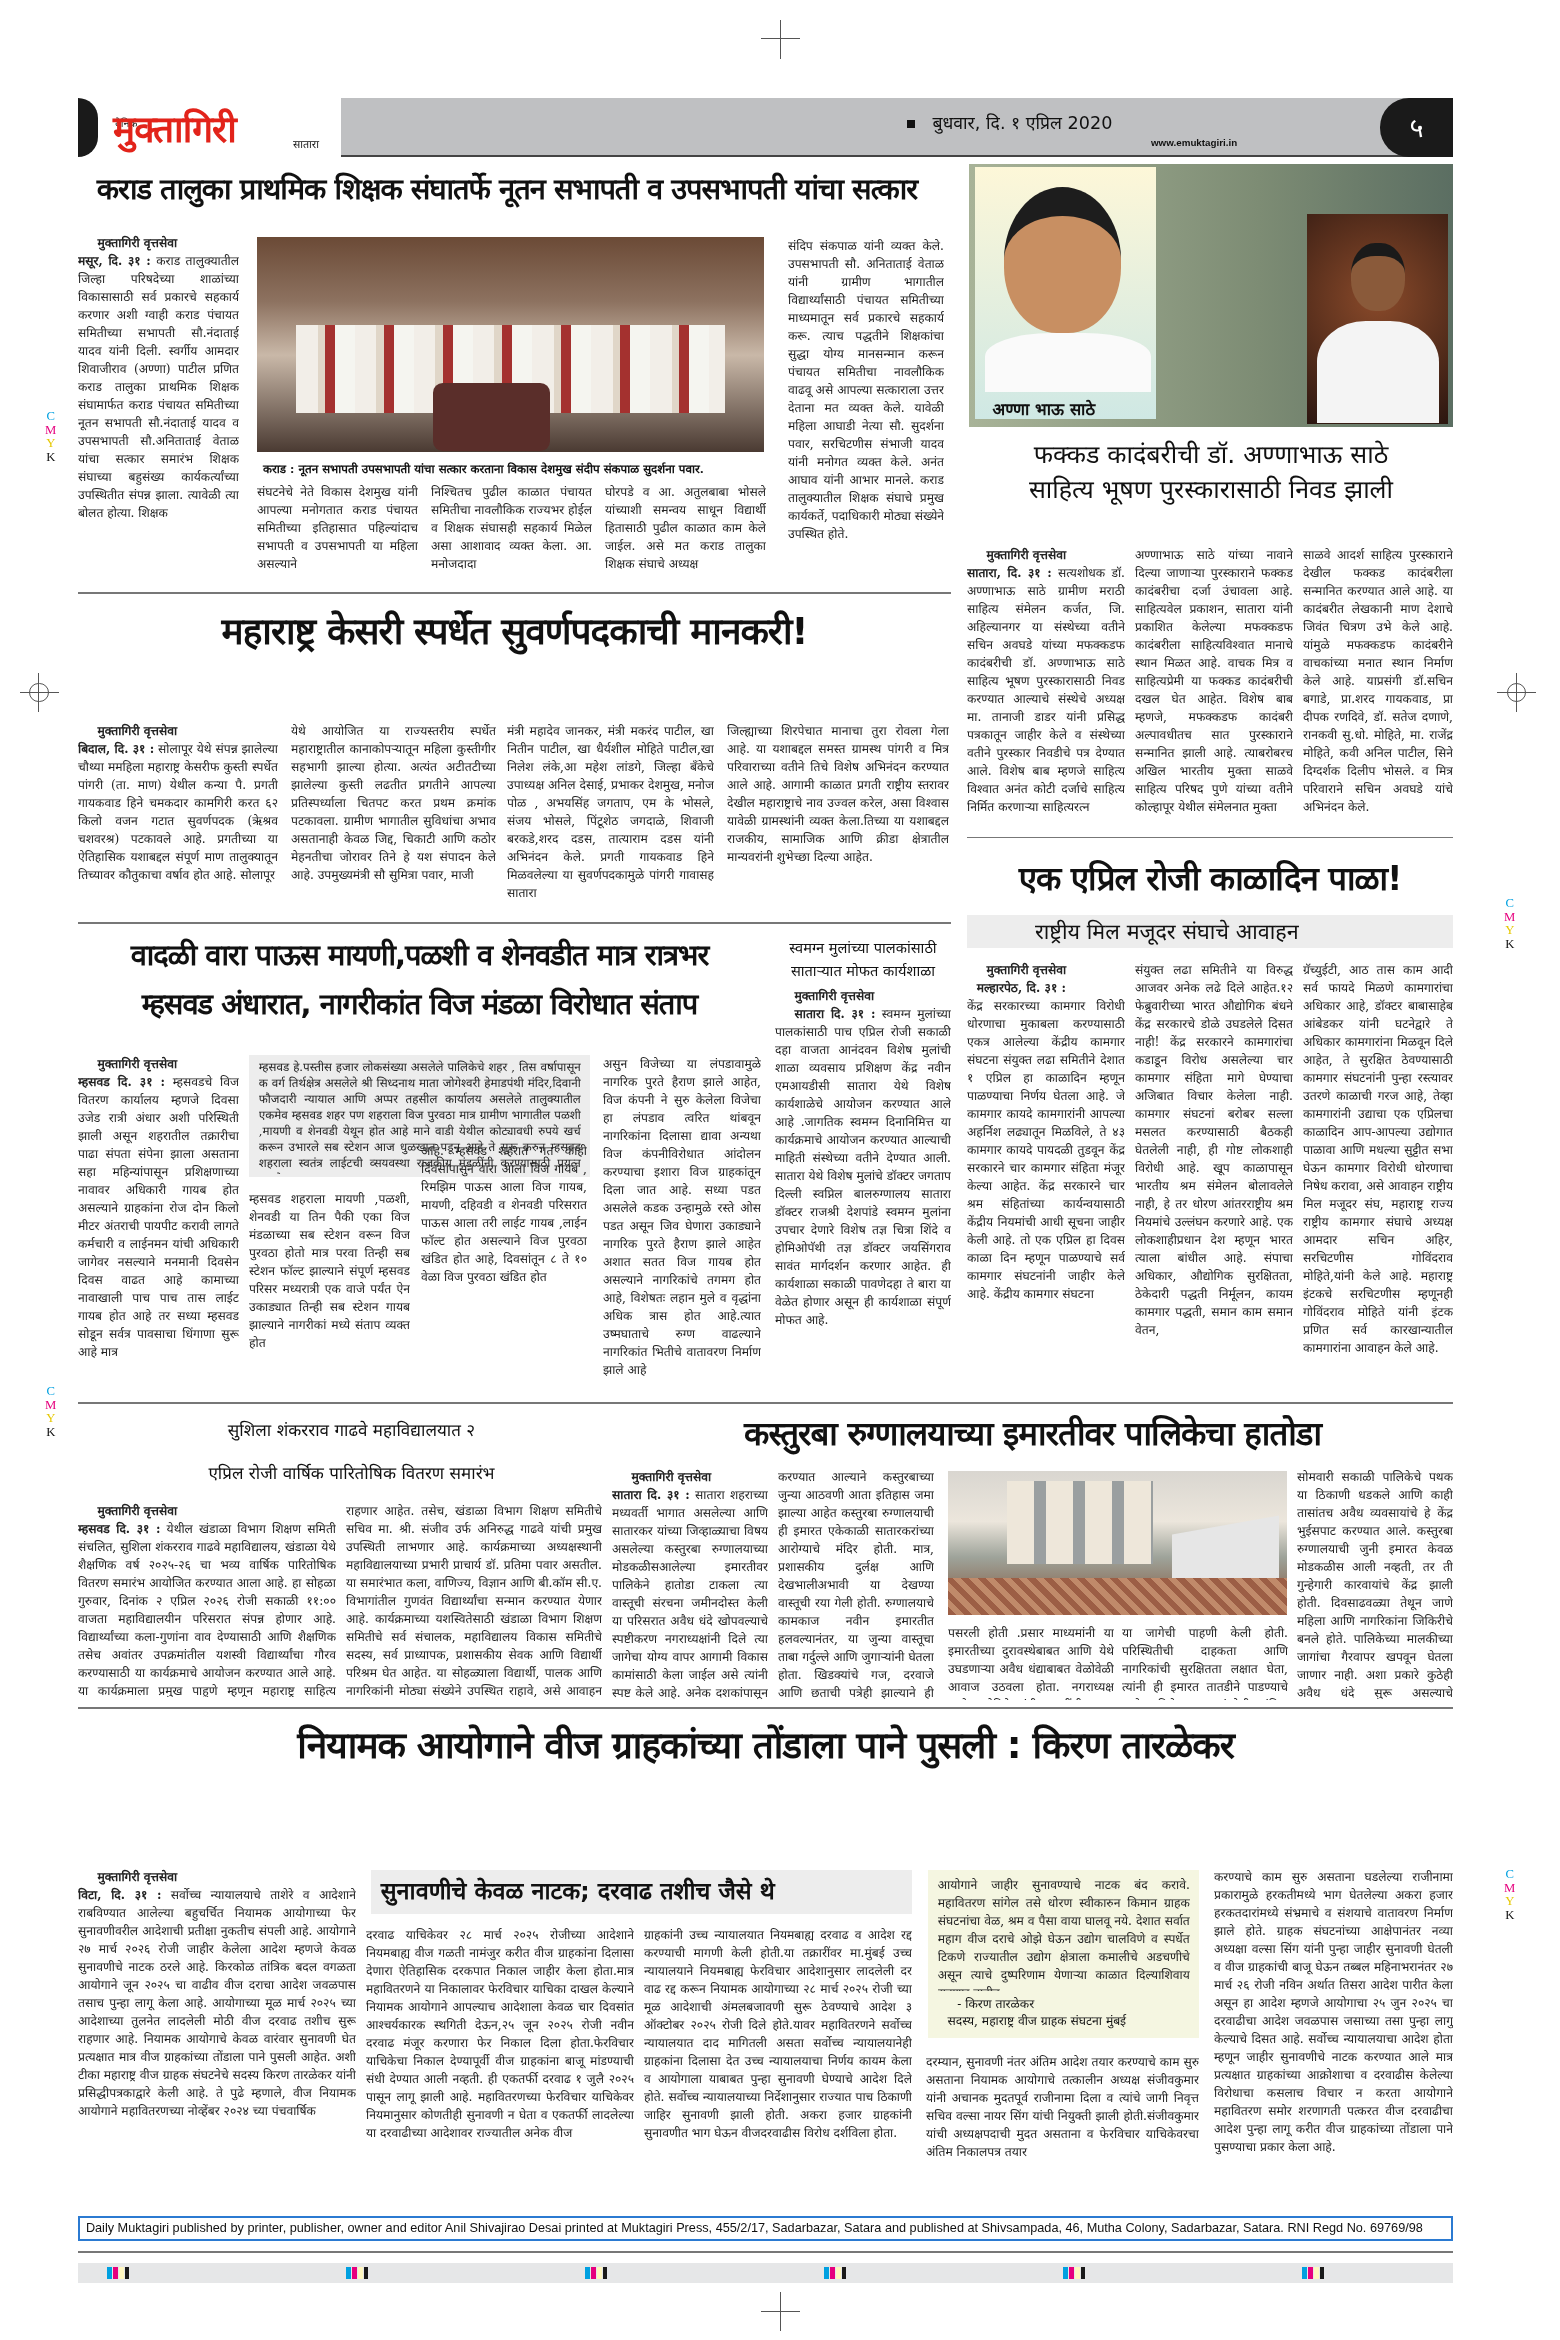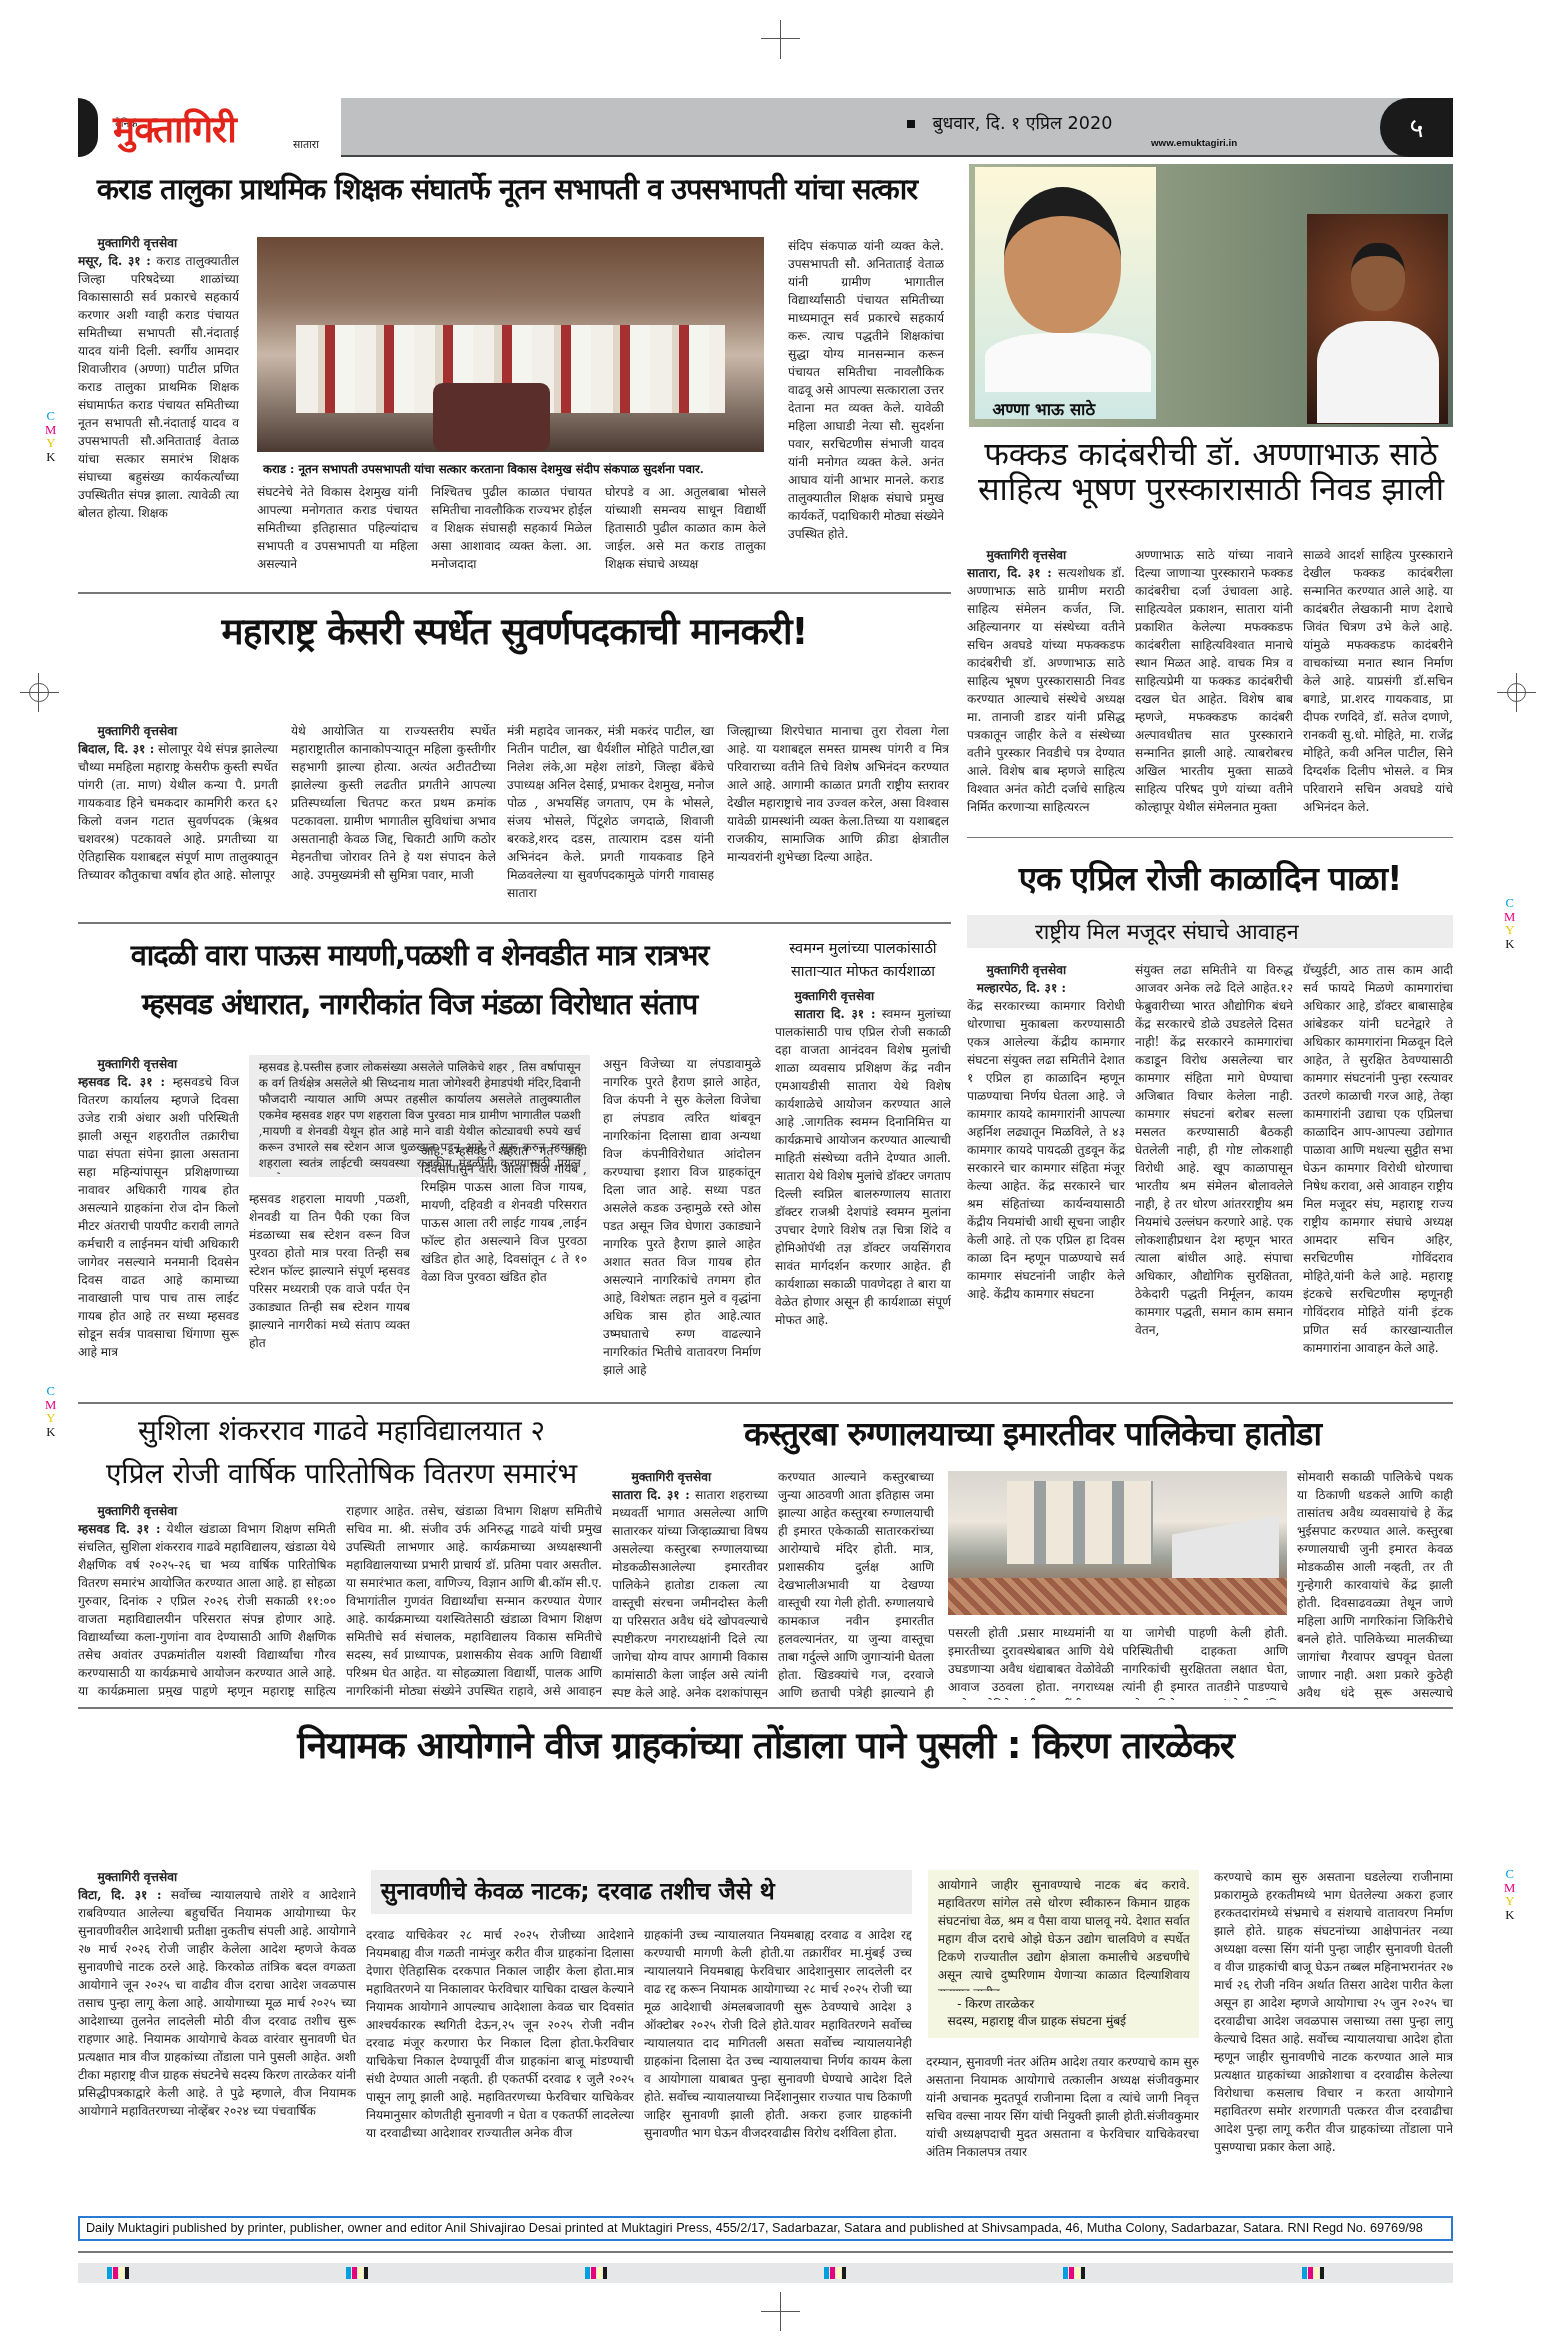--- a/index.html
+++ b/index.html
@@ -107,21 +107,21 @@
     <div style="position:absolute;left:5.9px;top:3px;width:181px;height:252px;background:linear-gradient(180deg,#fdf7d8,#cfe8e4)">
       <div style="position:absolute;left:29px;top:19.5px;width:117px;height:146px;background:#c88f62;border-radius:50% 50% 45% 45%;border-top:29px solid #1d1d1d"></div>
       <div style="position:absolute;left:9.8px;top:166px;width:166px;height:59px;background:#fafafa;border-radius:40% 40% 0 0"></div>
       <span style="position:absolute;left:17.6px;top:230px;font-family:'DejaVu Sans',sans-serif;font-weight:bold;font-size:16.6px;color:#111">अण्णा भाऊ साठे</span>
     </div>
     <div style="position:absolute;left:338px;top:50px;width:141px;height:210px;background:radial-gradient(circle at 50% 40%,#8a4a2a,#2b1610)">
       <div style="position:absolute;left:44px;top:29px;width:54px;height:68px;background:#8a5a3a;border-radius:45%;border-top:13.7px solid #1a1a1a"></div>
       <div style="position:absolute;left:9.8px;top:107px;width:122px;height:102px;background:#f4f4f4;border-radius:40% 40% 0 0"></div>
     </div>
   </div>
-  <h2 class="headline" style="left:969px;top:437px;width:484px;font-size:32px;line-height:35px;font-weight:normal;letter-spacing:0">
+  <h2 class="headline" style="left:969px;top:437px;width:484px;font-size:25px;line-height:35px;font-weight:normal;letter-spacing:0">
     <span style="display:block">फक्कड कादंबरीची डॉ. अण्णाभाऊ साठे</span>
     <span style="display:block">साहित्य भूषण पुरस्कारासाठी निवड झाली</span>
   </h2>
   <div class="body-text" style="left:967px;top:546px;width:158px;height:293px">
     <span class="byline">मुक्तागिरी वृत्तसेवा</span>
     <span class="dateline">सातारा, दि. ३१ :</span>
     <span>सत्यशोधक डॉ. अण्णाभाऊ साठे ग्रामीण मराठी साहित्य संमेलन कर्जत, जि. अहिल्यानगर या संस्थेच्या वतीने सचिन अवघडे यांच्या मफक्कडफ कादंबरीची डॉ. अण्णाभाऊ साठे साहित्य भूषण पुरस्कारासाठी निवड करण्यात आल्याचे संस्थेचे अध्यक्ष मा. तानाजी डाडर यांनी प्रसिद्ध पत्रकातून जाहीर केले व संस्थेच्या वतीने पुरस्कार निवडीचे पत्र देण्यात आले. विशेष बाब म्हणजे साहित्य विश्वात अनंत कोटी दर्जाचे साहित्य निर्मित करणाऱ्या साहित्यरत्न</span>
   </div>
   <div class="body-text" style="left:1135px;top:546px;width:158px;height:293px"><span>अण्णाभाऊ साठे यांच्या नावाने दिल्या जाणाऱ्या पुरस्काराने फक्कड कादंबरीचा दर्जा उंचावला आहे. साहित्यवेल प्रकाशन, सातारा यांनी प्रकाशित केलेल्या मफक्कडफ कादंबरीला साहित्यविश्वात मानाचे स्थान मिळत आहे. वाचक मित्र व साहित्यप्रेमी या फक्कड कादंबरीची दखल घेत आहेत. विशेष बाब म्हणजे, मफक्कडफ कादंबरी अल्पावधीतच सात पुरस्काराने सन्मानित झाली आहे. त्याबरोबरच अखिल भारतीय मुक्ता साळवे साहित्य परिषद पुणे यांच्या वतीने कोल्हापूर येथील संमेलनात मुक्ता</span></div>
   <div class="body-text" style="left:1303px;top:546px;width:150px;height:293px"><span>साळवे आदर्श साहित्य पुरस्काराने देखील फक्कड कादंबरीला सन्मानित करण्यात आले आहे. या कादंबरीत लेखकानी माण देशाचे जिवंत चित्रण उभे केले आहे. यांमुळे मफक्कडफ कादंबरीने वाचकांच्या मनात स्थान निर्माण केले आहे. याप्रसंगी डॉ.सचिन बगाडे, प्रा.शरद गायकवाड, प्रा दीपक रणदिवे, डॉ. सतेज दणाणे, रानकवी सु.धो. मोहिते, मा. राजेंद्र मोहिते, कवी अनिल पाटील, सिने दिग्दर्शक दिलीप भोसले. व मित्र परिवाराने सचिन अवघडे यांचे अभिनंदन केले.</span></div>
@@ -186,21 +186,21 @@
   <div class="body-text" style="left:775px;top:987px;width:176px;height:405px">
     <span class="byline">मुक्तागिरी वृत्तसेवा</span>
     <span class="dateline" style="padding-left:19.5px">सातारा दि. ३१ :</span>
     <span>स्वमग्न मुलांच्या पालकांसाठी पाच एप्रिल रोजी सकाळी दहा वाजता आनंदवन विशेष मुलांची शाळा व्यवसाय प्रशिक्षण केंद्र नवीन एमआयडीसी सातारा येथे विशेष कार्यशाळेचे आयोजन करण्यात आले आहे .जागतिक स्वमग्न दिनानिमित्त या कार्यक्रमाचे आयोजन करण्यात आल्याची माहिती संस्थेच्या वतीने देण्यात आली. सातारा येथे विशेष मुलांचे डॉक्टर जगताप दिल्ली स्वप्निल बालरुग्णालय सातारा डॉक्टर राजश्री देशपांडे स्वमग्न मुलांना उपचार देणारे विशेष तज्ञ चित्रा शिंदे व होमिओपॅथी तज्ञ डॉक्टर जयसिंगराव सावंत मार्गदर्शन करणार आहेत. ही कार्यशाळा सकाळी पावणेदहा ते बारा या वेळेत होणार असून ही कार्यशाळा संपूर्ण मोफत आहे.</span>
   </div>
 </article>
 
 <div class="hr" style="left:78px;top:1402px;width:1375px"></div>
 
 <article>
-  <h2 class="headline" style="left:78px;top:1409px;width:527px;font-size:28px;line-height:43px;font-weight:normal;letter-spacing:0">
+  <h2 class="headline" style="left:88px;top:1409px;width:527px;font-size:17px;line-height:43px;font-weight:normal;letter-spacing:0">
     <span style="display:block">सुशिला शंकरराव गाढवे महाविद्यालयात २</span>
     <span style="display:block">एप्रिल रोजी वार्षिक पारितोषिक वितरण समारंभ</span>
   </h2>
   <div class="body-text" style="left:78px;top:1502px;width:258px;height:195px">
     <span class="byline">मुक्तागिरी वृत्तसेवा</span>
     <span class="dateline">म्हसवड दि. ३१ :</span>
     <span>येथील खंडाळा विभाग शिक्षण समिती संचलित, सुशिला शंकरराव गाढवे महाविद्यालय, खंडाळा येथे शैक्षणिक वर्ष २०२५-२६ चा भव्य वार्षिक पारितोषिक वितरण समारंभ आयोजित करण्यात आला आहे. हा सोहळा गुरुवार, दिनांक २ एप्रिल २०२६ रोजी सकाळी ११:०० वाजता महाविद्यालयीन परिसरात संपन्न होणार आहे. विद्यार्थ्यांच्या कला-गुणांना वाव देण्यासाठी आणि शैक्षणिक तसेच अवांतर उपक्रमांतील यशस्वी विद्यार्थ्यांचा गौरव करण्यासाठी या कार्यक्रमाचे आयोजन करण्यात आले आहे. या कार्यक्रमाला प्रमुख पाहुणे म्हणून महाराष्ट्र साहित्य परिषद, वाईचे अध्यक्ष श्री. विलास पिसाळ उपस्थित</span>
   </div>
   <div class="body-text" style="left:346px;top:1502px;width:256px;height:195px"><span>राहणार आहेत. तसेच, खंडाळा विभाग शिक्षण समितीचे सचिव मा. श्री. संजीव उर्फ अनिरुद्ध गाढवे यांची प्रमुख उपस्थिती लाभणार आहे. कार्यक्रमाच्या अध्यक्षस्थानी महाविद्यालयाच्या प्रभारी प्राचार्य डॉ. प्रतिमा पवार असतील. या समारंभात कला, वाणिज्य, विज्ञान आणि बी.कॉम सी.ए. विभागांतील गुणवंत विद्यार्थ्यांचा सन्मान करण्यात येणार आहे. कार्यक्रमाच्या यशस्वितेसाठी खंडाळा विभाग शिक्षण समितीचे सर्व संचालक, महाविद्यालय विकास समितीचे सदस्य, सर्व प्राध्यापक, प्रशासकीय सेवक आणि विद्यार्थी परिश्रम घेत आहेत. या सोहळ्याला विद्यार्थी, पालक आणि नागरिकांनी मोठ्या संख्येने उपस्थित राहावे, असे आवाहन महाविद्यालयाच्या वतीने करण्यात आले आहे.</span></div>
 </article>

